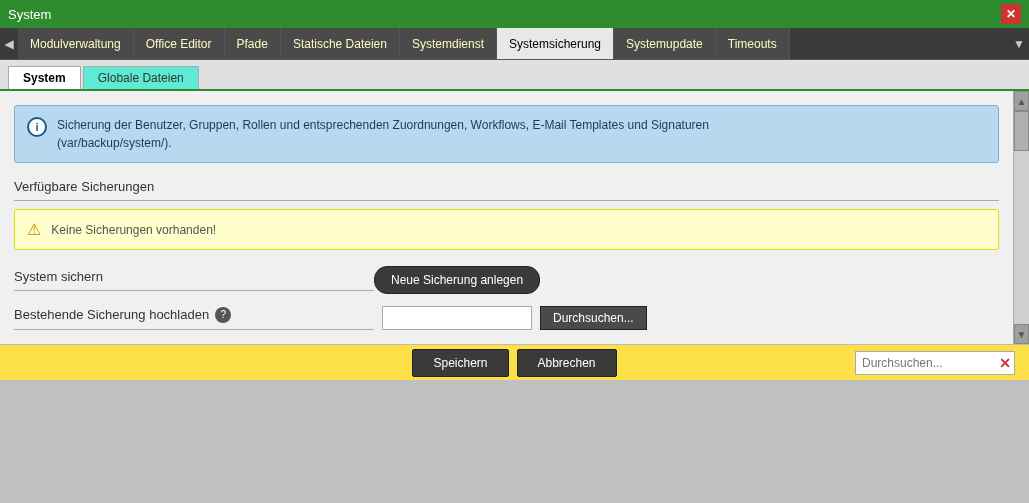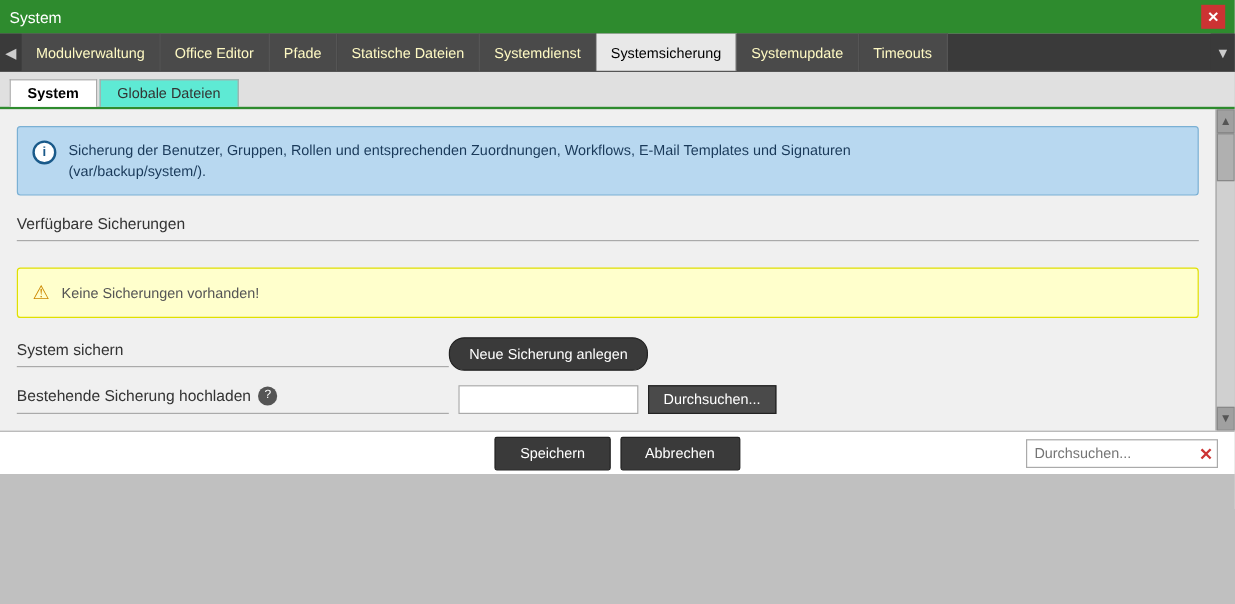--- a/index.html
+++ b/index.html
@@ -153,21 +153,21 @@
       font-size: 12px;
       line-height: 1.5;
     }
 
     
     .section-header {
       font-size: 13px;
       color: #333;
       padding-bottom: 6px;
       border-bottom: 1px solid #aaa;
-      margin-bottom: 22px;
+      margin-bottom: 8px;
     }
 
     
     .warning-box {
       background: #ffffcc;
       border: 1px solid #e0e000;
       border-radius: 3px;
       padding: 10px 12px;
       display: flex;
       align-items: center;
@@ -250,21 +250,21 @@
       background: #4a4a4a;
       color: #fff;
       border: 1px solid #222;
       padding: 4px 12px;
       cursor: pointer;
       font-size: 12px;
     }
 
     
     .bottom-bar {
-      background: #ffffff;
+      background: #fde047;
       height: 36px;
       display: flex;
       align-items: center;
       justify-content: center;
       gap: 8px;
       border-top: 1px solid #bbb;
       position: relative;
     }
     .btn-action {
       background: #3a3a3a;

